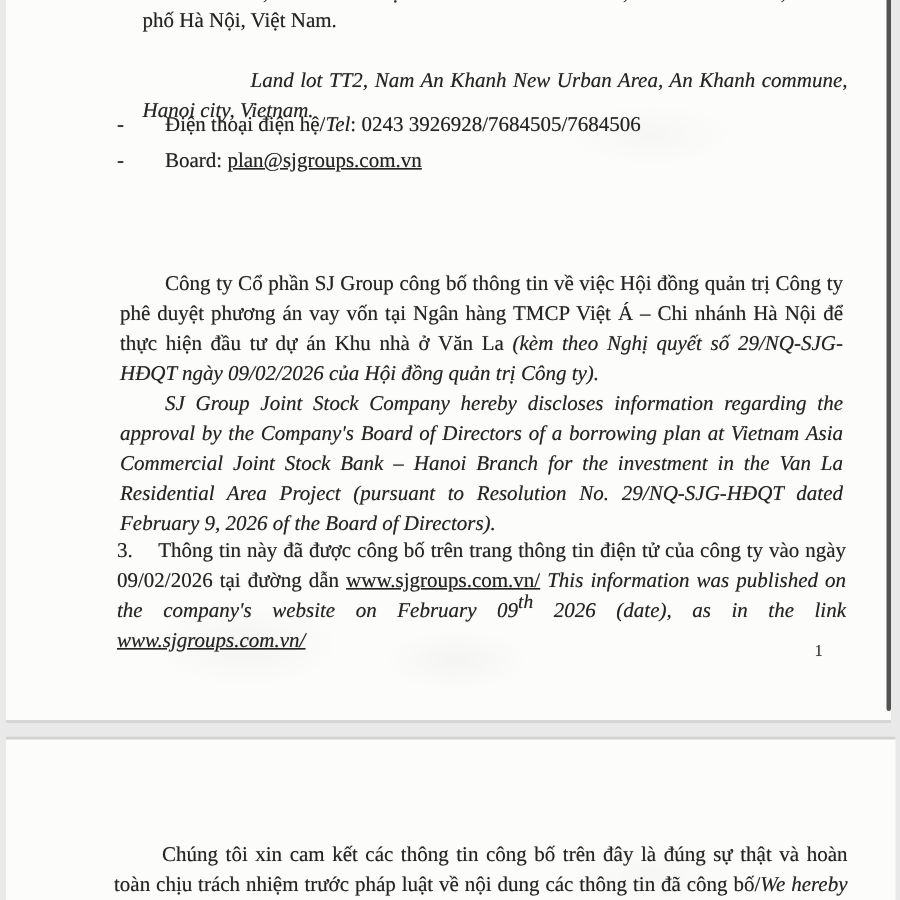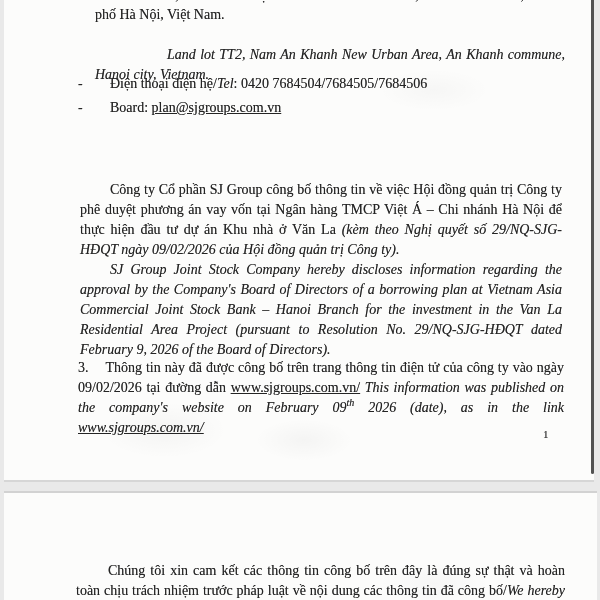--- a/index.html
+++ b/index.html
@@ -78,21 +78,21 @@
   .h2-title { margin-left: 7px; }
   .para-vn { left: 76px; top: 166px; width: 482px; text-indent: 30px; }
   .para-en { left: 76px; top: 246px; width: 482px; text-indent: 30px; }
   .sec3 { left: 74px; top: 344px; width: 486px; }
   .sec3-num { margin-right: 17px; }
   .pagenum {
     left: 539px; top: 428px;
     font-size: 11px; color: #3a3a3a;
   }
   .p2-para { left: 72px; top: 54px; width: 489px; text-indent: 32px; line-height: 20px; }
-  sup { font-size: 10px; line-height: 0; }
+  sup { font-size: 13px; line-height: 0; }
 </style>
 </head>
 <body>
 
 <div class="viewer">
 
   <div class="page page1">
 
     <div class="abs clip-line">
       <span>Lô đất TT2, Khu đô thị mới Nam An Khánh, xã An Khánh, thành</span>
@@ -100,21 +100,21 @@
 
     <div class="abs addr-vn">
       <span>phố Hà Nội, Việt Nam.</span>
     </div>
 
     <div class="abs addr-en just lh it">
       <span>Land lot TT2, Nam An Khanh New Urban Area, An Khanh commune, Hanoi city, Vietnam.</span>
     </div>
 
     <div class="abs list-row tel-row">
-      <span class="dash">-</span><span class="list-text"><span>Điện thoại điện hệ/</span><span class="it">Tel</span><span>: 0420 7684504/7684505/7684506</span></span>
+      <span class="dash">-</span><span class="list-text"><span>Điện thoại điện hệ/</span><span class="it">Tel</span><span>: 0243 3926928/7684505/7684506</span></span>
     </div>
 
     <div class="abs list-row email-row">
       <span class="dash">-</span><span class="list-text"><span>Board: </span><a class="doclink">plan@sjgroups.com.vn</a></span>
     </div>
 
 
     <div class="abs para-vn just lh">
       <span>Công ty Cổ phần SJ Group công bố thông tin về việc Hội đồng quản trị Công ty phê duyệt phương án vay vốn tại Ngân hàng TMCP Việt Á – Chi nhánh Hà Nội để thực hiện đầu tư dự án Khu nhà ở Văn La </span><span class="it">(kèm theo Nghị quyết số 29/NQ-SJG-HĐQT ngày 09/02/2026 của Hội đồng quản trị Công ty).</span>
     </div>

